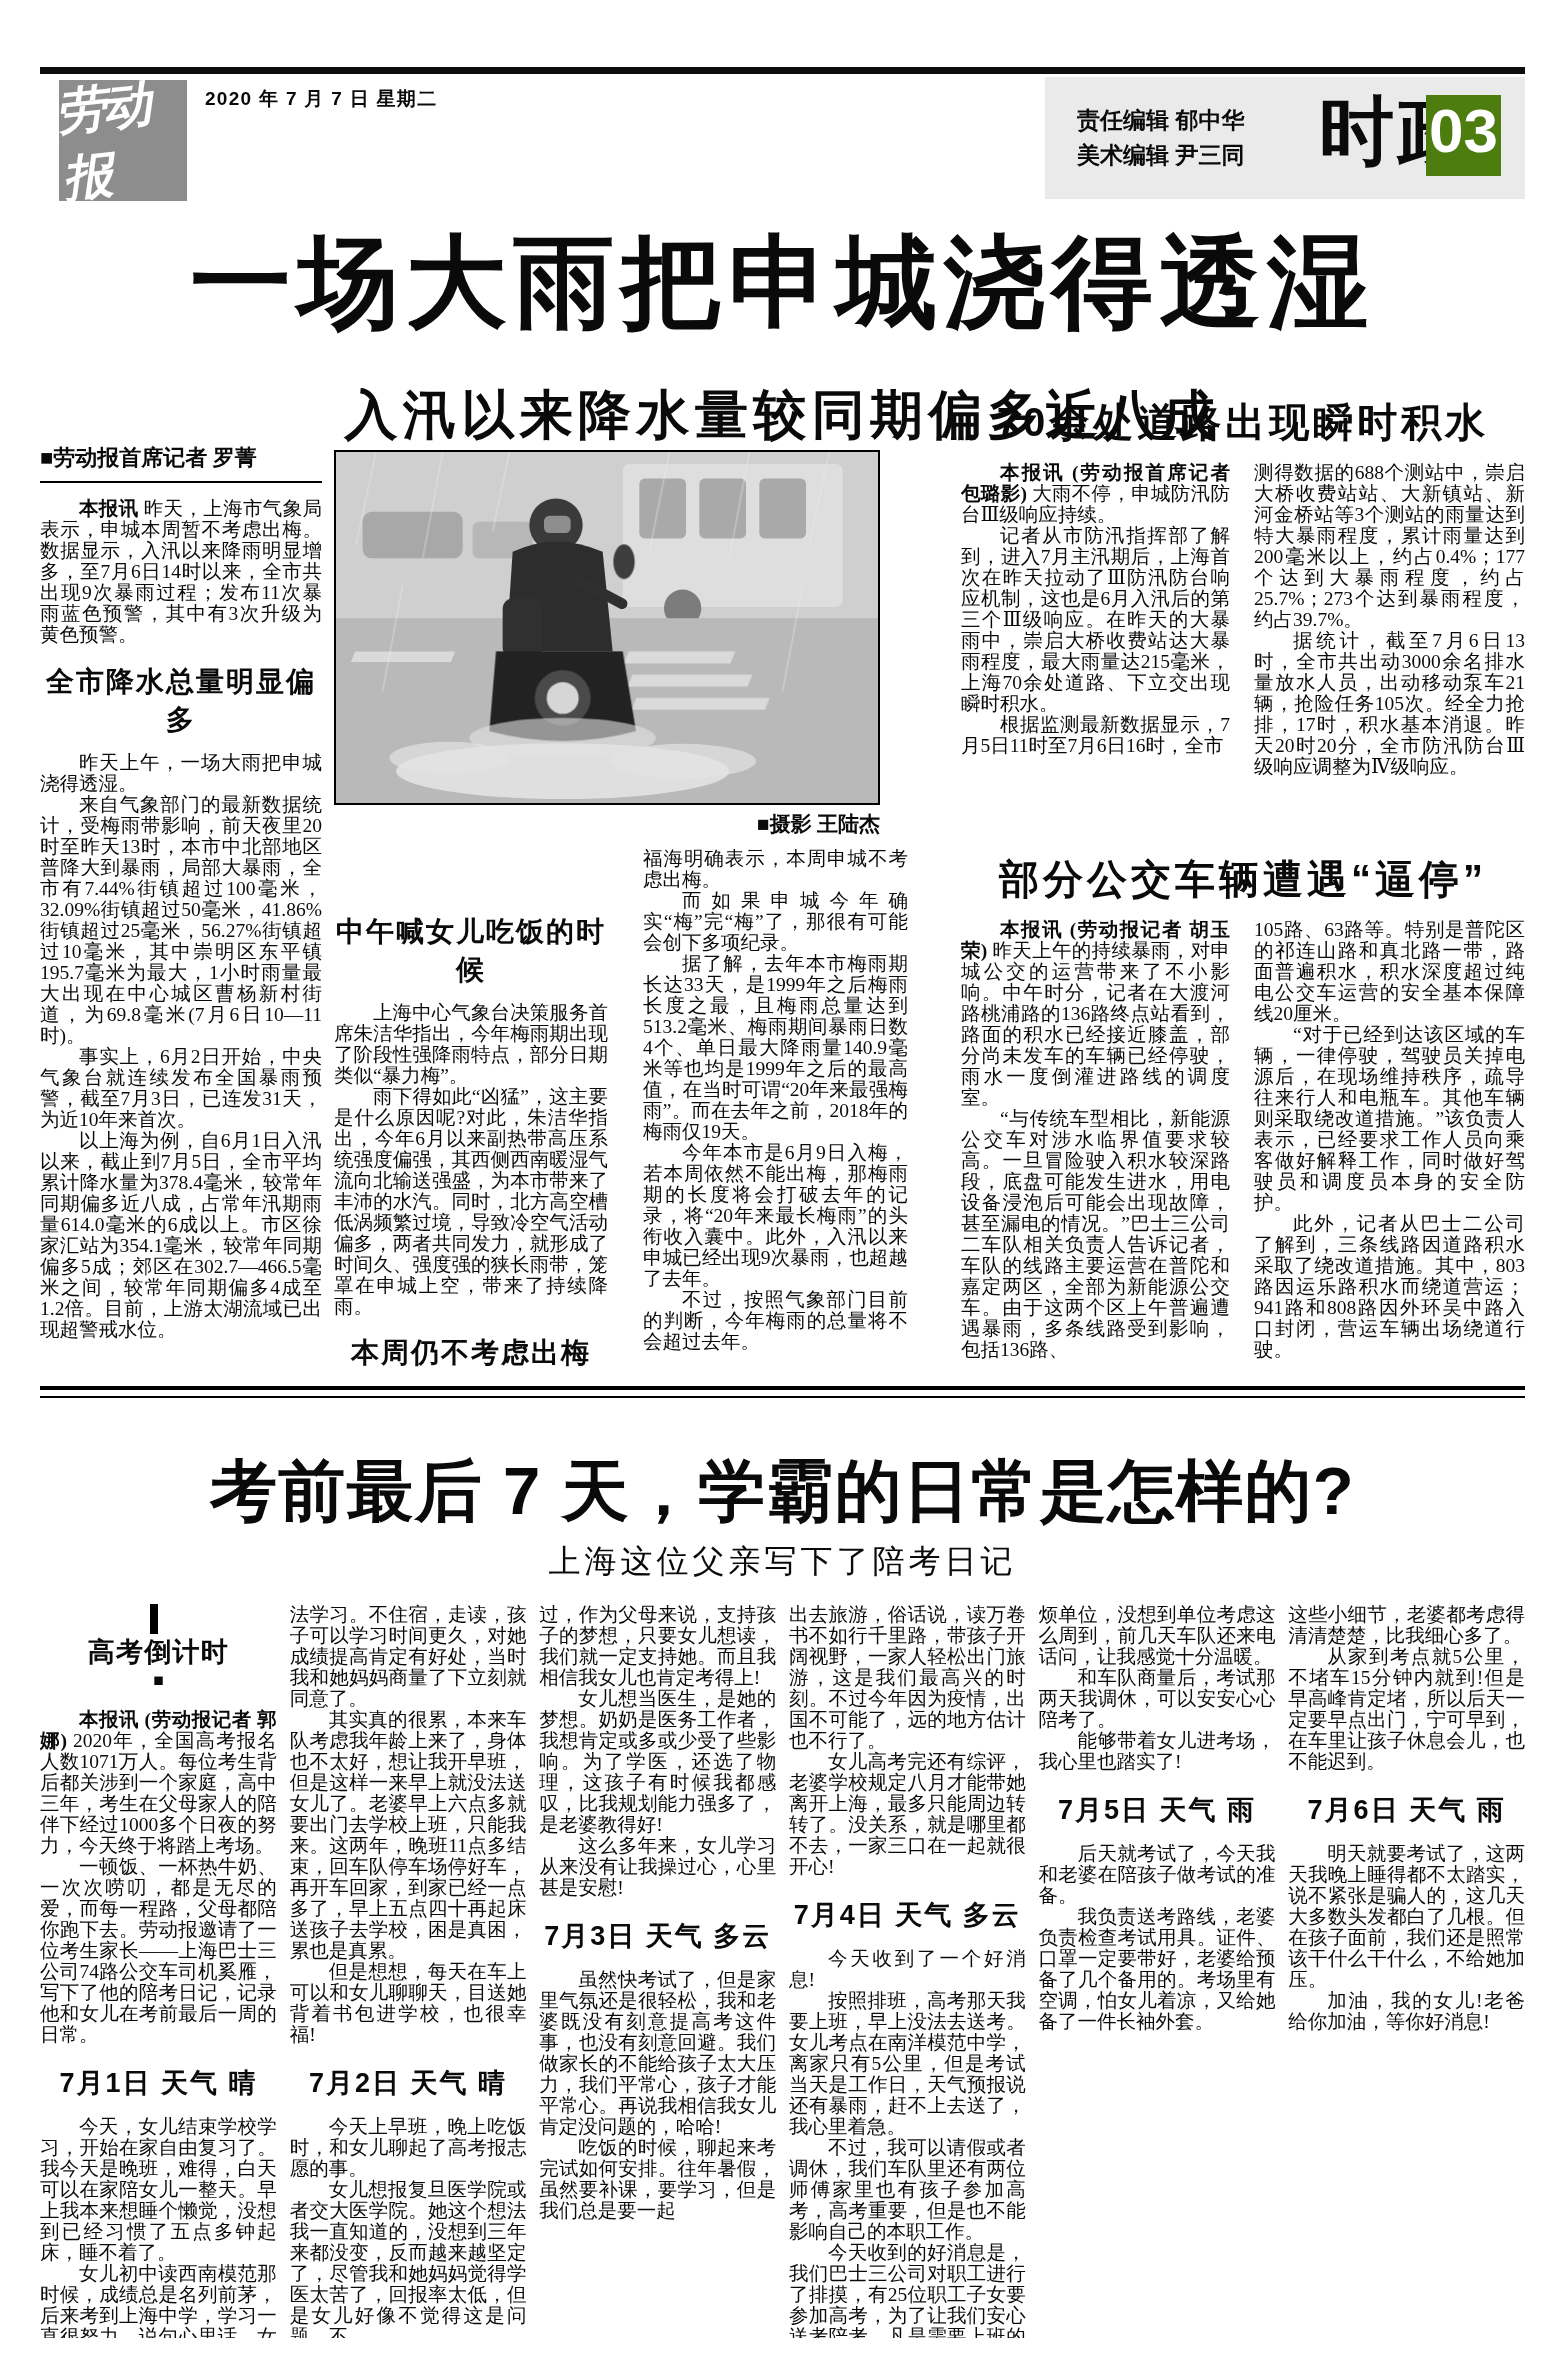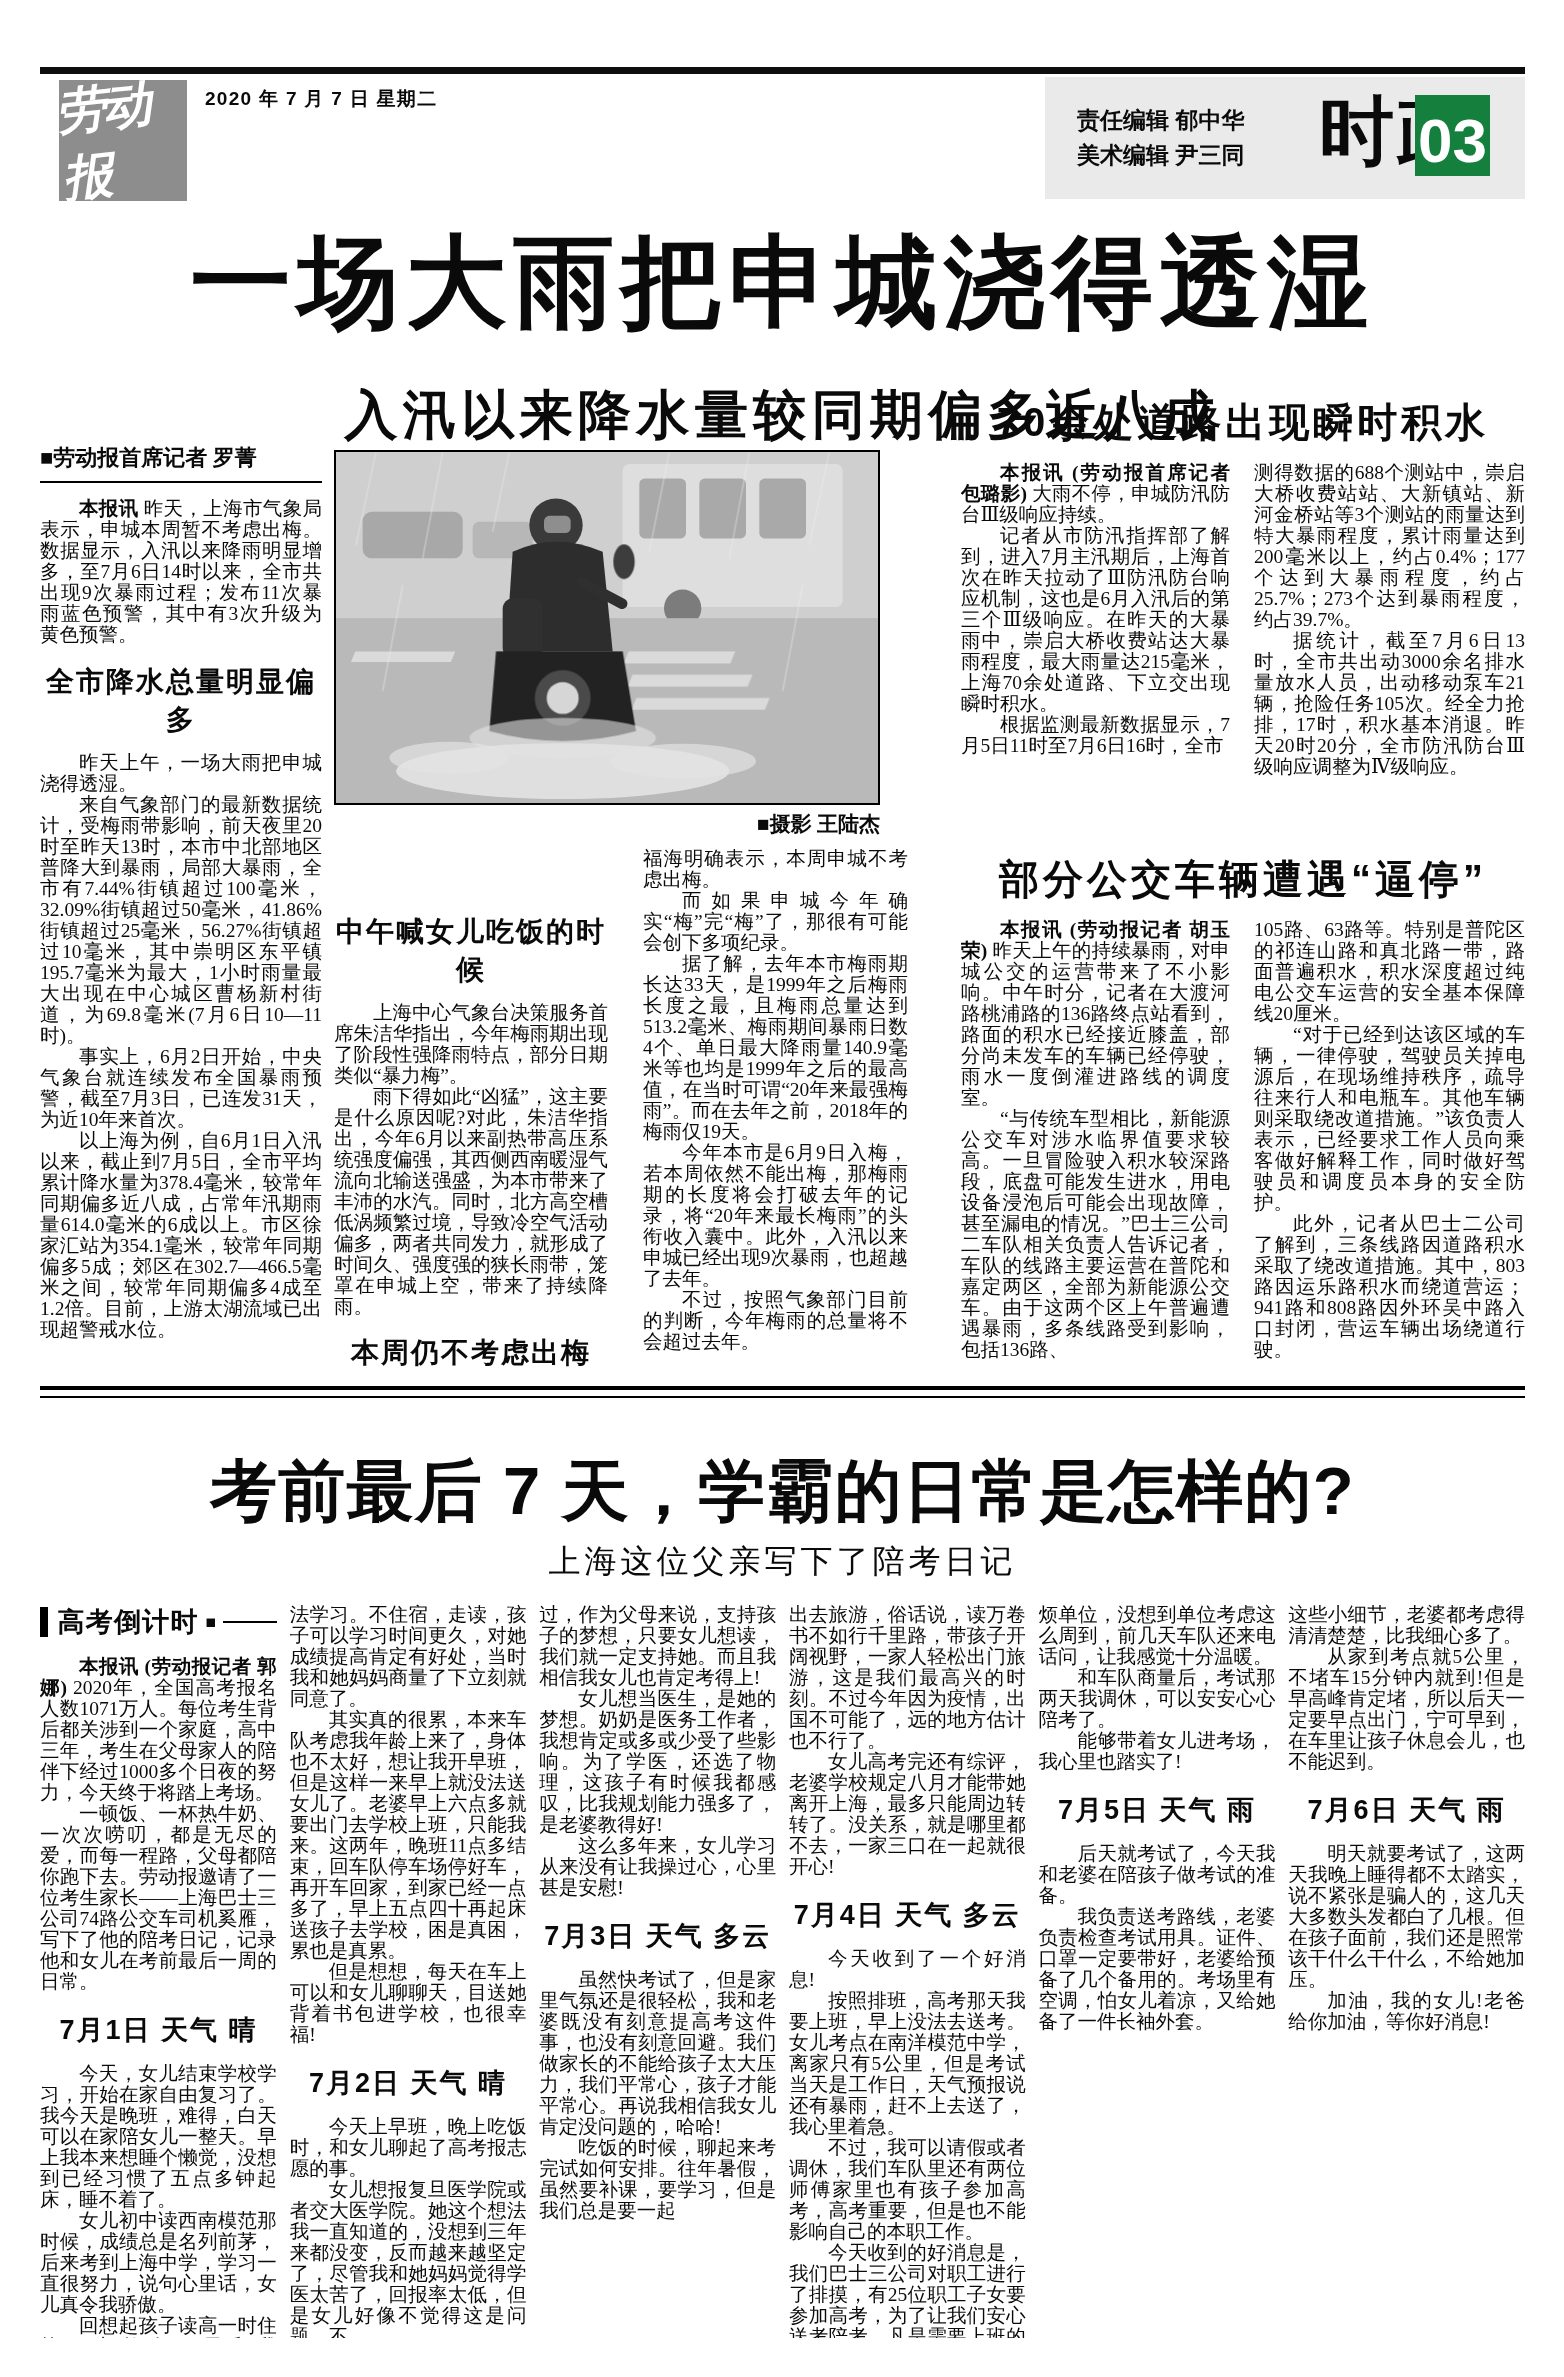--- a/index.html
+++ b/index.html
@@ -12,22 +12,22 @@
             display:flex;align-items:center;justify-content:center;}
   .logo-box span{color:#fff;font-size:50px;font-weight:700;font-style:italic;
                  font-family:"Liberation Serif",serif;transform:rotate(-6deg);letter-spacing:-4px;}
   .date-line{position:absolute;left:165px;top:9.4px;font-size:19px;font-weight:700;
              font-family:"Liberation Sans","DejaVu Sans",sans-serif;letter-spacing:1.3px;}
   .mast-right{position:absolute;right:0;top:0;width:480px;height:122px;background:#eaeaea;}
   .editors{position:absolute;left:32px;top:25.5px;font-size:23px;font-weight:700;line-height:35px;
            font-family:"Liberation Sans","DejaVu Sans",sans-serif;}
   .section-name{position:absolute;left:274px;top:5.4px;font-size:75px;font-weight:900;
                 font-family:"Liberation Serif","DejaVu Serif",serif;letter-spacing:4px;}
-  .page-no-box{position:absolute;right:35px;top:17.5px;width:75px;height:81px;background:#15803d;
-               display:flex;align-items:flex-end;justify-content:center;}
+  .page-no-box{position:absolute;right:24px;top:17.5px;width:75px;height:81px;background:#4d7c0f;
+               display:flex;align-items:flex-start;justify-content:center;}
   .page-no-box span{color:#fff;font-size:62px;font-weight:700;
                     font-family:"Liberation Sans","DejaVu Sans",sans-serif;}
   
   .main-headline{position:absolute;left:40px;top:216px;width:1485px;text-align:center;
                  font-size:101px;font-weight:900;letter-spacing:6.7px;
                  font-family:"Liberation Sans","DejaVu Sans",sans-serif;}
   .main-subheadline{position:absolute;left:40px;top:380px;width:1485px;text-align:center;
                     font-size:53px;font-weight:700;letter-spacing:5.4px;
                     font-family:"Liberation Sans","DejaVu Sans",sans-serif;}
   
@@ -55,21 +55,21 @@
                   font-size:67px;font-weight:900;letter-spacing:1.3px;
                   font-family:"Liberation Sans","DejaVu Sans",sans-serif;}
   .diary-subheadline{position:absolute;left:40px;top:1540px;width:1485px;text-align:center;
                      font-size:32px;font-weight:400;letter-spacing:4px;
                      font-family:"Liberation Sans","DejaVu Sans",sans-serif;}
   .diary-grid{position:absolute;left:40px;top:1604px;width:1485px;height:734px;
               display:flex;gap:12.8px;}
   .diary-col{flex:1 1 0;overflow:hidden;text-align:justify;}
   .diary-col .col-head{font-size:27px;margin:20px 0 15px 0;}
   .kicker{display:flex;align-items:center;margin-bottom:16px;
-          font-family:"Liberation Sans","DejaVu Sans",sans-serif;}
+          font-family:"Liberation Sans","DejaVu Sans",sans-serif;flex-direction:column;}
   .kicker .bar{width:8px;height:30px;background:#000;margin-right:9.4px;flex:none;}
   .kicker .ktext{font-size:27px;font-weight:900;letter-spacing:1.3px;white-space:nowrap;}
   .kicker .sq{font-size:17.5px;margin:0 6.7px;flex:none;}
   .kicker .kline{flex:1;height:0;border-top:2.7px solid #000;}
 </style>
 </head>
 <body>
 
 <div id="page">
 

